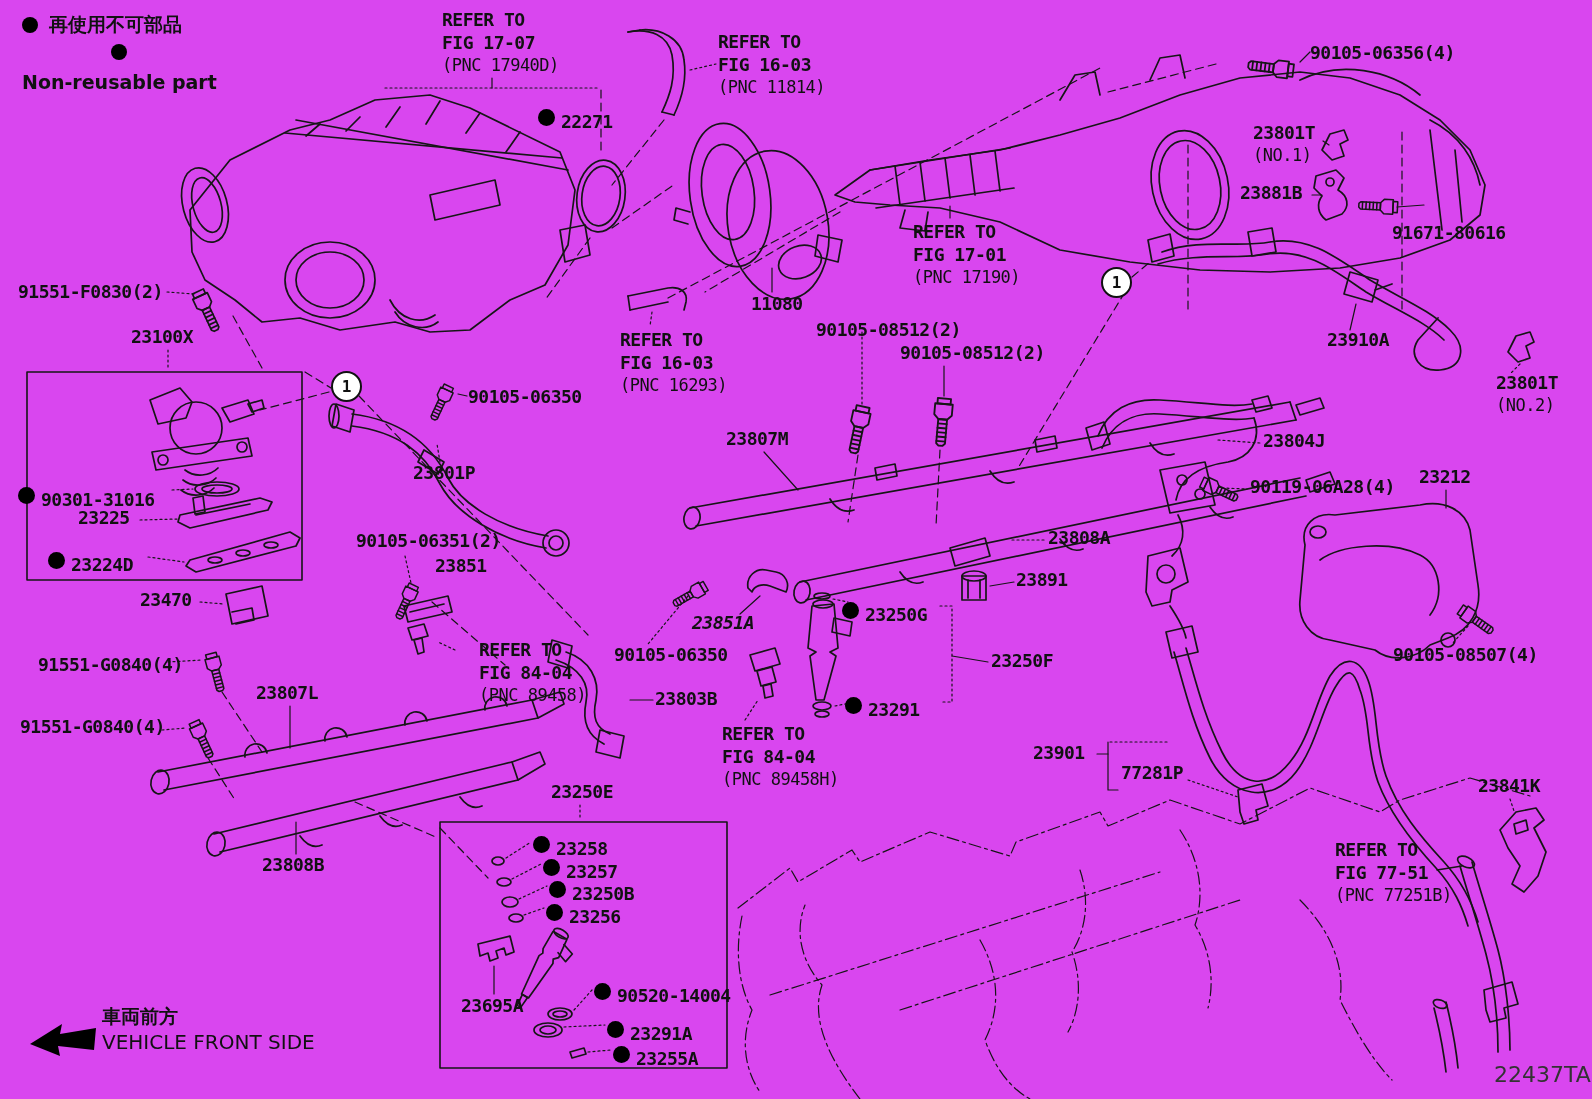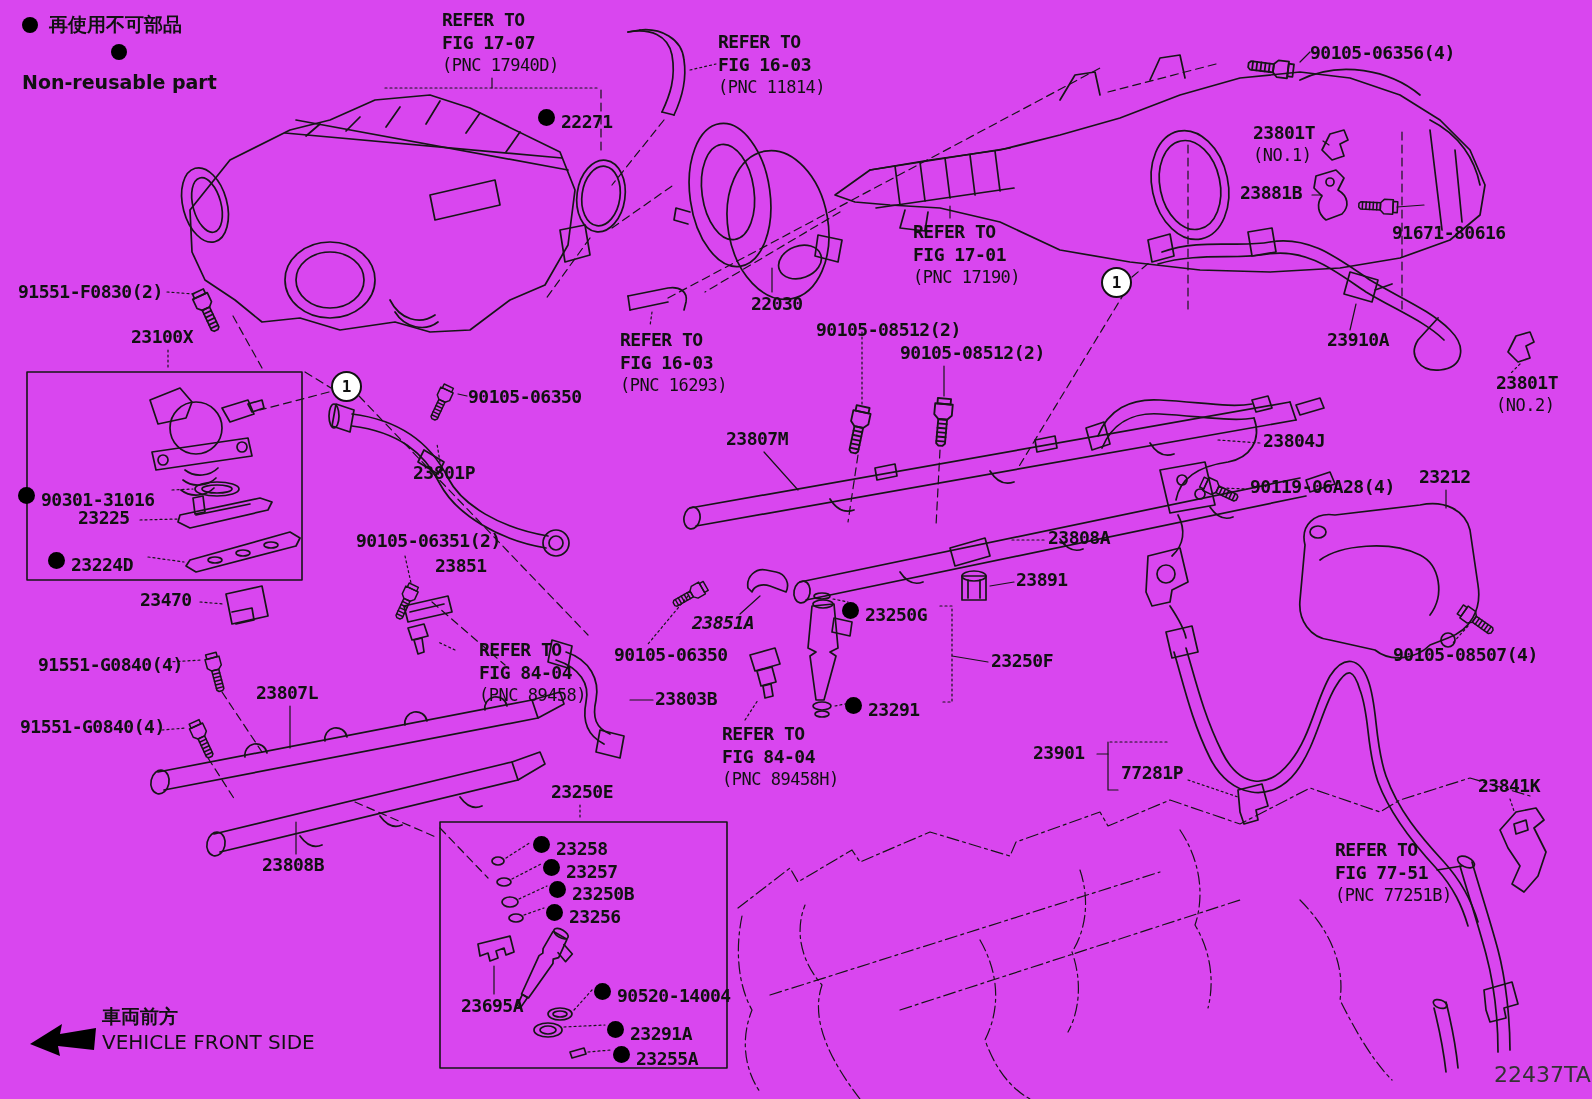--- a/index.html
+++ b/index.html
@@ -463,21 +463,21 @@
   <span>23801T</span>
   <span class="sub">(NO.1)</span>
 </div>
 <div class="pl" style="left:1240px;top:184px;">23881B</div>
 <div class="pl" style="left:1392px;top:196px;margin-top:28px;">91671-80616</div>
 <div class="ref" style="left:913px;top:220px;">
   <div>REFER TO</div>
       <div>FIG 17-01</div>
   <div class="pnc">(PNC 17190)</div>
 </div>
-<div class="pl" style="left:751px;top:295px;">22030</div>
+<div class="pl" style="left:751px;top:295px;">11080</div>
 <div class="pl" style="left:1327px;top:331px;">23910A</div>
 <div class="pl" style="left:1496px;top:374px;">
   <span>23801T</span>
   <span class="sub">(NO.2)</span>
 </div>
 
 <div class="pl" style="left:18px;top:283px;">91551-F0830(2)</div>
 <div class="pl" style="left:131px;top:328px;">23100X</div>
 <div class="pl" style="left:468px;top:388px;">90105-06350</div>
 <div class="pl" style="left:413px;top:464px;">23801P</div>

